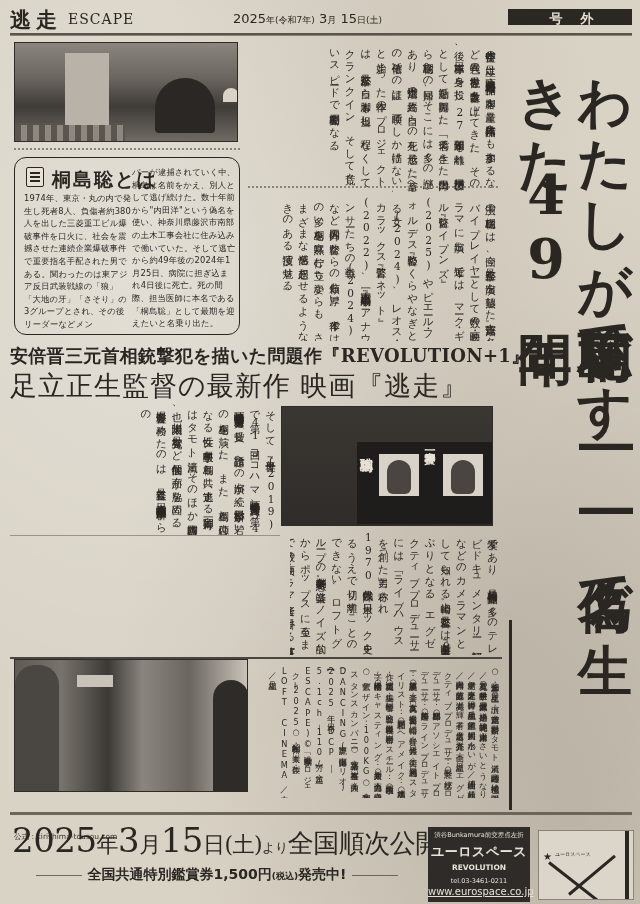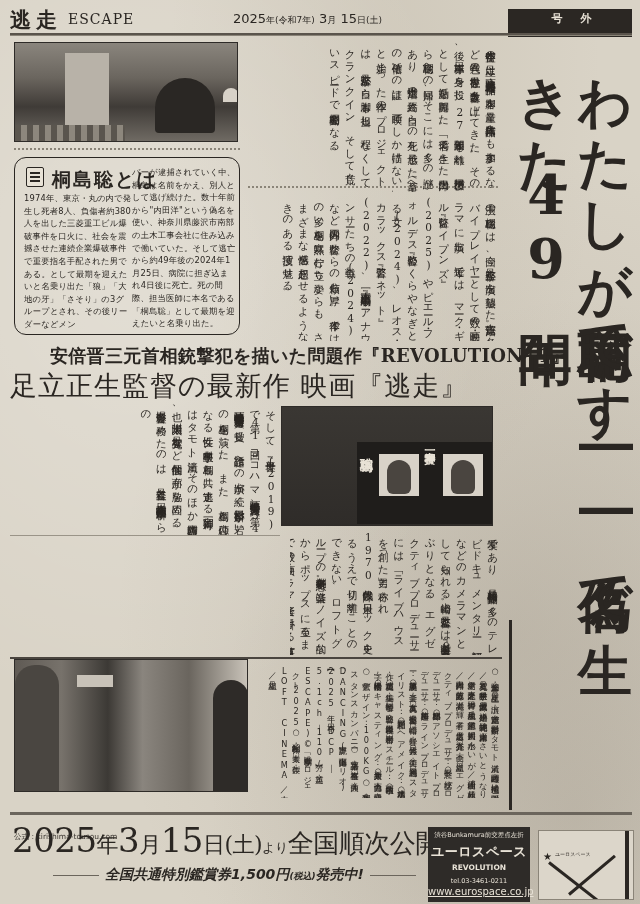--- a/index.html
+++ b/index.html
@@ -16,22 +16,22 @@
     position: relative;
   }
   .abs { position: absolute; }
   .vt { writing-mode: vertical-rl; text-orientation: upright; }
 
   
   #masthead-title { left: 10px; top: 6px; font-size: 21px; font-weight: bold; letter-spacing: 5px; }
   #masthead-sub { left: 68px; top: 11px; font-size: 14px; letter-spacing: 1px; }
   #masthead-date { left: 233px; top: 11px; font-family: "DejaVu Sans", sans-serif; font-size: 13px; }
   #masthead-date .small { font-size: 9px; }
-  #extra-badge { left: 508px; top: 9px; width: 124px; height: 28px; background: #2b2723; color: #e8e2d6;
-    font-family: "DejaVu Sans", sans-serif; font-size: 11px; font-weight: bold; text-align: center; line-height: 20px; letter-spacing: 18px; padding-left: 21px; }
+  #extra-badge { left: 508px; top: 9px; width: 124px; height: 16px; background: #2b2723; color: #e8e2d6;
+    font-family: "DejaVu Sans", sans-serif; font-size: 13px; font-weight: bold; text-align: center; line-height: 20px; letter-spacing: 18px; padding-left: 21px; }
   #masthead-rule { left: 10px; top: 33px; width: 622px; height: 3px; background: #5a544c; border-bottom: 1px solid #8a8478; }
 
   
   .photo { background: #4b4742; overflow: hidden; border: 1px solid #2e2b28; }
   #photo-room { left: 14px; top: 42px; width: 224px; height: 100px;
     background: linear-gradient(180deg,#8a857d 0%, #6b665f 35%, #3f3b37 65%, #6f6a63 100%); }
   #photo-room .fridge { position:absolute; left:50px; top:10px; width:44px; height:75px; background:#b8b2a8; }
   #photo-room .person { position:absolute; left:140px; top:35px; width:60px; height:55px; background:#2a2724; border-radius: 30px 30px 4px 4px; }
   #photo-room .rug { position:absolute; left:0; top:82px; width:110px; height:18px; background: repeating-linear-gradient(90deg,#5a554e 0 6px,#8d877d 6px 12px); }
   #photo-room .lamp { position:absolute; left:208px; top:45px; width:16px; height:14px; background:#d8d2c8; border-radius: 8px 8px 0 0; }
@@ -49,21 +49,21 @@
   
   .col { font-size: 10.5px; line-height: 15.6px; letter-spacing: 0.6px; overflow: hidden; }
   #body-1 { left: 250px; top: 42px; height: 150px; width: 248px; }
   #dotted-2 { left: 248px; top: 186px; width: 250px; border-top: 2px dotted #8a8478; }
   #body-2 { left: 250px; top: 196px; height: 145px; width: 248px; }
 
   
   #headline { left: 502px; top: 40px; height: 570px; width: 134px; font-size: 54px; font-weight: bold; line-height: 60px; letter-spacing: 0px; }
 
   
-  #sub-1 { left: 10px; top: 344px; font-size: 18px; font-weight: bold; letter-spacing: 0.3px; white-space: nowrap; margin-left: 40px; }
+  #sub-1 { left: 10px; top: 344px; font-size: 18px; font-weight: bold; letter-spacing: 0.3px; white-space: nowrap; }
   #sub-2 { left: 10px; top: 368px; font-size: 27px; font-weight: normal; letter-spacing: 1px; white-space: nowrap; }
 
   
   #body-3 { left: 10px; top: 403px; height: 133px; width: 268px; }
   #col-rule-1 { left: 10px; top: 535px; width: 270px; border-top: 1px solid #9a9488; }
   #body-5 { left: 290px; top: 531px; height: 124px; width: 210px; }
 
   #photo-poster { left: 281px; top: 406px; width: 212px; height: 120px; background: linear-gradient(180deg,#3a3733 0%,#2f2c29 100%); }
   #poster-panel { position:absolute; left:75px; top:35px; width:135px; height:82px; background:#1f1d1b; }
   .poster-face { position:absolute; width:40px; height:42px; background:#d8d2c8; top:12px; }
@@ -82,21 +82,21 @@
 
   
   #credits { left: 254px; top: 666px; height: 132px; width: 246px; font-family: "DejaVu Sans", sans-serif; font-size: 8.2px; line-height: 11.7px; letter-spacing: 0.4px; overflow: hidden; }
   #credits-rule-v { left: 509px; top: 620px; width: 3px; height: 190px; background: #2b2723; }
 
   
   #footer-rule { left: 10px; top: 812px; width: 622px; height: 3px; background: #6b655c; }
   #release-date { left: 12px; top: 820px; font-size: 30px; letter-spacing: -0.5px; white-space: nowrap; color: #2a2622; }
   #release-date .big { font-size: 34px; }
   #release-date .mid { font-size: 22px; }
-  #ticket-line { left: 12px; top: 866px; width: 410px; font-family: "DejaVu Sans", sans-serif; font-size: 14px; font-weight: bold; text-align: right; white-space: nowrap; font-style: italic; }
+  #ticket-line { left: 12px; top: 866px; width: 410px; font-family: "DejaVu Sans", sans-serif; font-size: 14px; font-weight: bold; text-align: center; white-space: nowrap; }
   #ticket-line .dash { display:inline-block; width: 46px; border-top: 1px solid #6b655c; vertical-align: middle; margin: 0 6px; }
   #ticket-line .small { font-size: 9px; }
 
   #theater-box { left: 428px; top: 827px; width: 102px; height: 75px; background: #2e2b28; color: #e8e2d6; text-align: center; font-family: "DejaVu Sans", sans-serif; }
   #theater-loc { font-size: 6.5px; margin-top: 4px; }
   #theater-name { font-size: 13px; font-weight: bold; margin-top: 3px; letter-spacing: 0.5px; }
   #theater-en { font-size: 7.5px; font-weight: bold; margin-top: 2px; }
   #theater-tel { font-size: 6.5px; margin-top: 5px; }
   #theater-url { font-size: 10px; margin-top: 1px; text-decoration: underline; }
 
@@ -124,21 +124,21 @@
   <div class="fridge"></div>
   <div class="rug"></div>
   <div class="person"></div>
   <div class="lamp"></div>
 </div>
 <div id="dotted-1" class="abs"></div>
 
 <div id="profile-box" class="abs"></div>
 <div id="profile-icon" class="abs"></div>
 <div id="profile-title" class="abs">桐島聡とは</div>
-<div id="profile-text-1" class="abs profile-text">1974年、東京・丸の内で発生し死者8人、負傷者約380人を出した三菱重工ビル爆破事件を口火に、社会を震撼させた連続企業爆破事件で重要指名手配された男である。として最期を迎えたいと名乗り出た「狼」「大地の牙」「さそり」の3グループとされ、その後リーダーなどメン</div>
+<div id="profile-text-1" class="abs profile-text">1974年、東京・丸の内で発生し死者8人、負傷者約380人を出した三菱重工ビル爆破事件を口火に、社会を震撼させた連続企業爆破事件で重要指名手配された男である。関わったのは東アジア反日武装戦線の「狼」「大地の牙」「さそり」の3グループとされ、その後リーダーなどメン</div>
 <div id="profile-text-2" class="abs profile-text">バーが逮捕されていく中、桐島は名前をかえ、別人として逃げ続けた。数十年前から"内田洋"という偽名を使い、神奈川県藤沢市南部の土木工事会社に住み込みで働いていた。そして逃亡から約49年後の2024年1月25日、病院に担ぎ込まれ4日後に死亡。死の間際、担当医師に本名である「桐島聡」として最期を迎えたいと名乗り出た。</div>
 
 <div id="body-1" class="abs vt col">本作監督の足立は映画監督・若松孝二作品の脚本を量産、大島渚作品にも参加するなど異色の世界観を多数書き上げてきた。その後、日本赤軍に身を投じ、27年間日本を離れ、帰国後再び映画監督として活動を再開した。「偽名で生きた内田洋から桐島聡への回帰、そこには多くの謎があり、逃亡生活の終焉と自らの死を予感した〈革命への確信〉その証は、映画でしか描けない」と始まった本作のプロジェクトは、足立監督が自ら脚本も担当し、程なくしてクランクイン、そして荒々しいスピードで劇場公開となる。</div>
 <div id="dotted-2" class="abs"></div>
 <div id="body-2" class="abs vt col">主演の桐島聡には、今回、足立監督が出演を熱望した古舘寛治。名バイプレイヤーとして数々の映画・ドラマに出演し、近年では、マーク・ギル監督『レイプンズ』(2025)やピエール・フォルデス監督『めくらやなぎと眠る女』(2024)、レオス・カラックス監督『アネット』(2022)、一木正恵演出『劇場版 アナウンサーたちの戦争』(2024)など国内外の監督からの信頼も厚い。本作では謎の多い桐島を寡黙に佇む立ち姿からも、さまざまな感情を想起させるような奥行きのある演技で魅せる。</div>
 
 <div id="headline" class="abs vt">わたしが桐島聡です――偽名で生きた49年間</div>
 
 <div id="sub-1" class="abs">安倍晋三元首相銃撃犯を描いた問題作『REVOLUTION+1』</div>
 <div id="sub-2" class="abs">足立正生監督の最新作 映画『逃走』</div>

